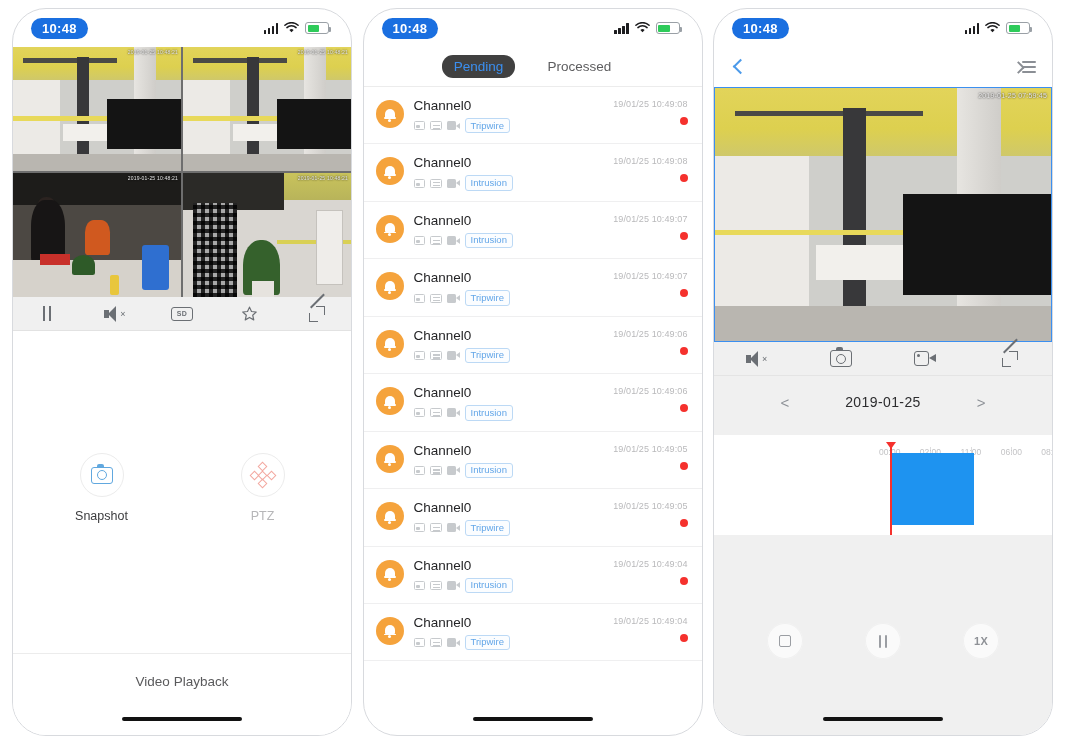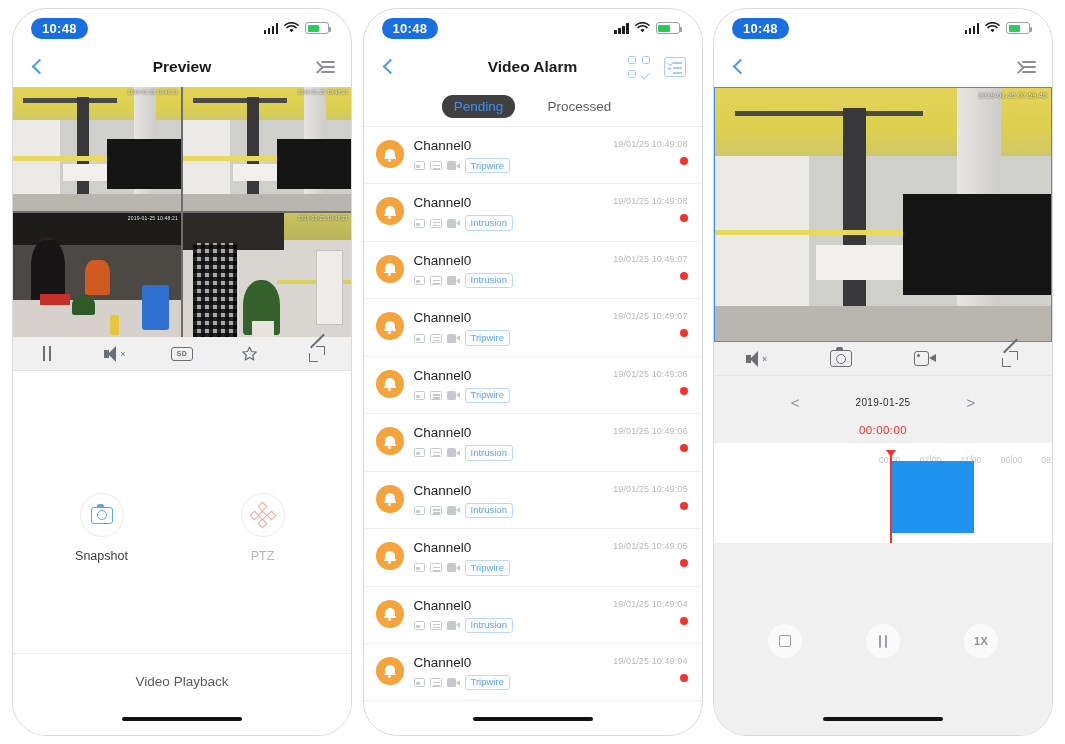--- a/index.html
+++ b/index.html
@@ -220,21 +220,21 @@
   .alarm-right { flex:0 0 auto; display:flex; flex-direction:column; align-items:flex-end; gap:8px; padding-top:1px; }
   .alarm-time { font-size:9px; color:#b9b9bb; letter-spacing:.1px; white-space:nowrap; }
   .alarm-dot { width:8px;height:8px;border-radius:50%;background:#f5312d; }
 
   
   .pb-video { flex:0 0 255px; position:relative; overflow:hidden; border:1.5px solid #3b8ff0; }
   .pb-toolbar { flex:0 0 34px; display:flex; align-items:center; justify-content:space-around; background:#f0f0f0; border-bottom:1px solid #e4e4e4; }
   .pb-body { flex:1; background:#f0f0f0; position:relative; }
   .date-row { display:flex; align-items:center; justify-content:center; gap:48px; height:52px; }
   .date-arrow { font-size:15px; color:#8c9096; cursor:pointer; padding:4px 8px; }
-  .date-text { font-size:10px; color:#2c2c2e; letter-spacing:.4px; }
+  .date-text { font-size:14px; color:#2c2c2e; letter-spacing:.4px; }
   .cur-time { text-align:center; font-size:11.5px; color:#f5312d; margin-top:-4px; letter-spacing:.4px; }
   .timeline-wrap { position:relative; height:100px; background:#fff; margin-top:7px; overflow:hidden; }
   .tl-ticklabels { position:absolute; top:12px; left:0; right:0; height:12px; }
   .tl-tick { position:absolute; font-size:8.5px; color:#c3c3c5; transform:translateX(-50%); white-space:nowrap; }
   .tl-tickmark { position:absolute; top:0; width:1px; height:7px; background:#dcdcde; }
   .tl-block { position:absolute; top:18px; height:72px; background:#1e93f0; }
   .tl-cursor { position:absolute; top:8px; bottom:0; width:2px; background:#f5312d; }
   .tl-cursor::before{content:"";position:absolute;left:-4px;top:-1px;width:0;height:0;border-left:5px solid transparent;border-right:5px solid transparent;border-top:7px solid #f5312d;}
   .pb-controls { position:absolute; left:0; right:0; bottom:76px; display:flex; justify-content:center; gap:62px; }
   .pb-btn { width:36px;height:36px;border-radius:50%;background:#fafafa;display:flex;align-items:center;justify-content:center;cursor:pointer;box-shadow:0 0 0 1px #f0f0f0 inset; }
@@ -272,31 +272,20 @@
           <path d="M7.5 10.3 5.4 8.1a3 3 0 0 1 4.2 0z" fill="#1d1d1f"></path>
           <path d="M2.9 5.6a6.6 6.6 0 0 1 9.2 0" stroke="#1d1d1f" stroke-width="1.5" fill="none" stroke-linecap="round"></path>
           <path d="M0.9 3.3a9.5 9.5 0 0 1 13.2 0" stroke="#1d1d1f" stroke-width="1.5" fill="none" stroke-linecap="round"></path>
         </svg>
         <span class="batt">
               <span></span>
             </span>
       </div>
     </div>
 
-    <div class="navbar">
-      <div class="back-chevron"></div>
-      <div class="nav-title">Preview</div>
-      <div class="nav-right">
-        <div class="hamburger-arrow">
-              <i></i>
-              <i></i>
-              <i></i>
-            </div>
-      </div>
-    </div>
 
     <div class="video-grid">
       <div class="cell selected">
         <div class="scene-office">
           <div class="ceiling"></div>
               <div class="ceil-dark"></div>
               <div class="wall-l"></div>
           <div class="pillar"></div>
               <div class="pillar2"></div>
               <div class="ystripe"></div>
@@ -421,37 +410,20 @@
           <path d="M7.5 10.3 5.4 8.1a3 3 0 0 1 4.2 0z" fill="#1d1d1f"></path>
           <path d="M2.9 5.6a6.6 6.6 0 0 1 9.2 0" stroke="#1d1d1f" stroke-width="1.5" fill="none" stroke-linecap="round"></path>
           <path d="M0.9 3.3a9.5 9.5 0 0 1 13.2 0" stroke="#1d1d1f" stroke-width="1.5" fill="none" stroke-linecap="round"></path>
         </svg>
         <span class="batt">
               <span></span>
             </span>
       </div>
     </div>
 
-    <div class="navbar">
-      <div class="back-chevron"></div>
-      <div class="nav-title">Video Alarm</div>
-      <div class="nav-right">
-        <div class="ic-multisel icon-btn">
-              <i></i>
-              <i></i>
-              <i></i>
-              <span class="chk"></span>
-            </div>
-        <div class="ic-listfilter icon-btn">
-              <i></i>
-              <i></i>
-              <i></i>
-            </div>
-      </div>
-    </div>
 
     <div class="tabs">
       <div class="tab active">Pending</div>
       <div class="tab">Processed</div>
     </div>
 
     <div class="alarm-list" id="alarm-list">
           <div class="alarm-row">
             <div class="alarm-avatar">
               <span class="bell">
@@ -783,21 +755,20 @@
             </span>
       </div>
     </div>
 
     <div class="pb-body">
       <div class="date-row">
         <span class="date-arrow">&lt;</span>
         <span class="date-text">2019-01-25</span>
         <span class="date-arrow">&gt;</span>
       </div>
-      <div class="cur-time">00:00:00</div>
 
       <div class="timeline-wrap" id="timeline">
             <div class="tl-ticklabels">
               <span class="tl-tickmark" style="left: 52%;"></span>
               <span class="tl-tick" style="left: 52%;">00:00</span>
               <span class="tl-tickmark" style="left: 64%;"></span>
               <span class="tl-tick" style="left: 64%; text-decoration: underline;">02:00</span>
               <span class="tl-tickmark" style="left: 76%;"></span>
               <span class="tl-tick" style="left: 76%;">11:00</span>
               <span class="tl-tickmark" style="left: 88%;"></span>

